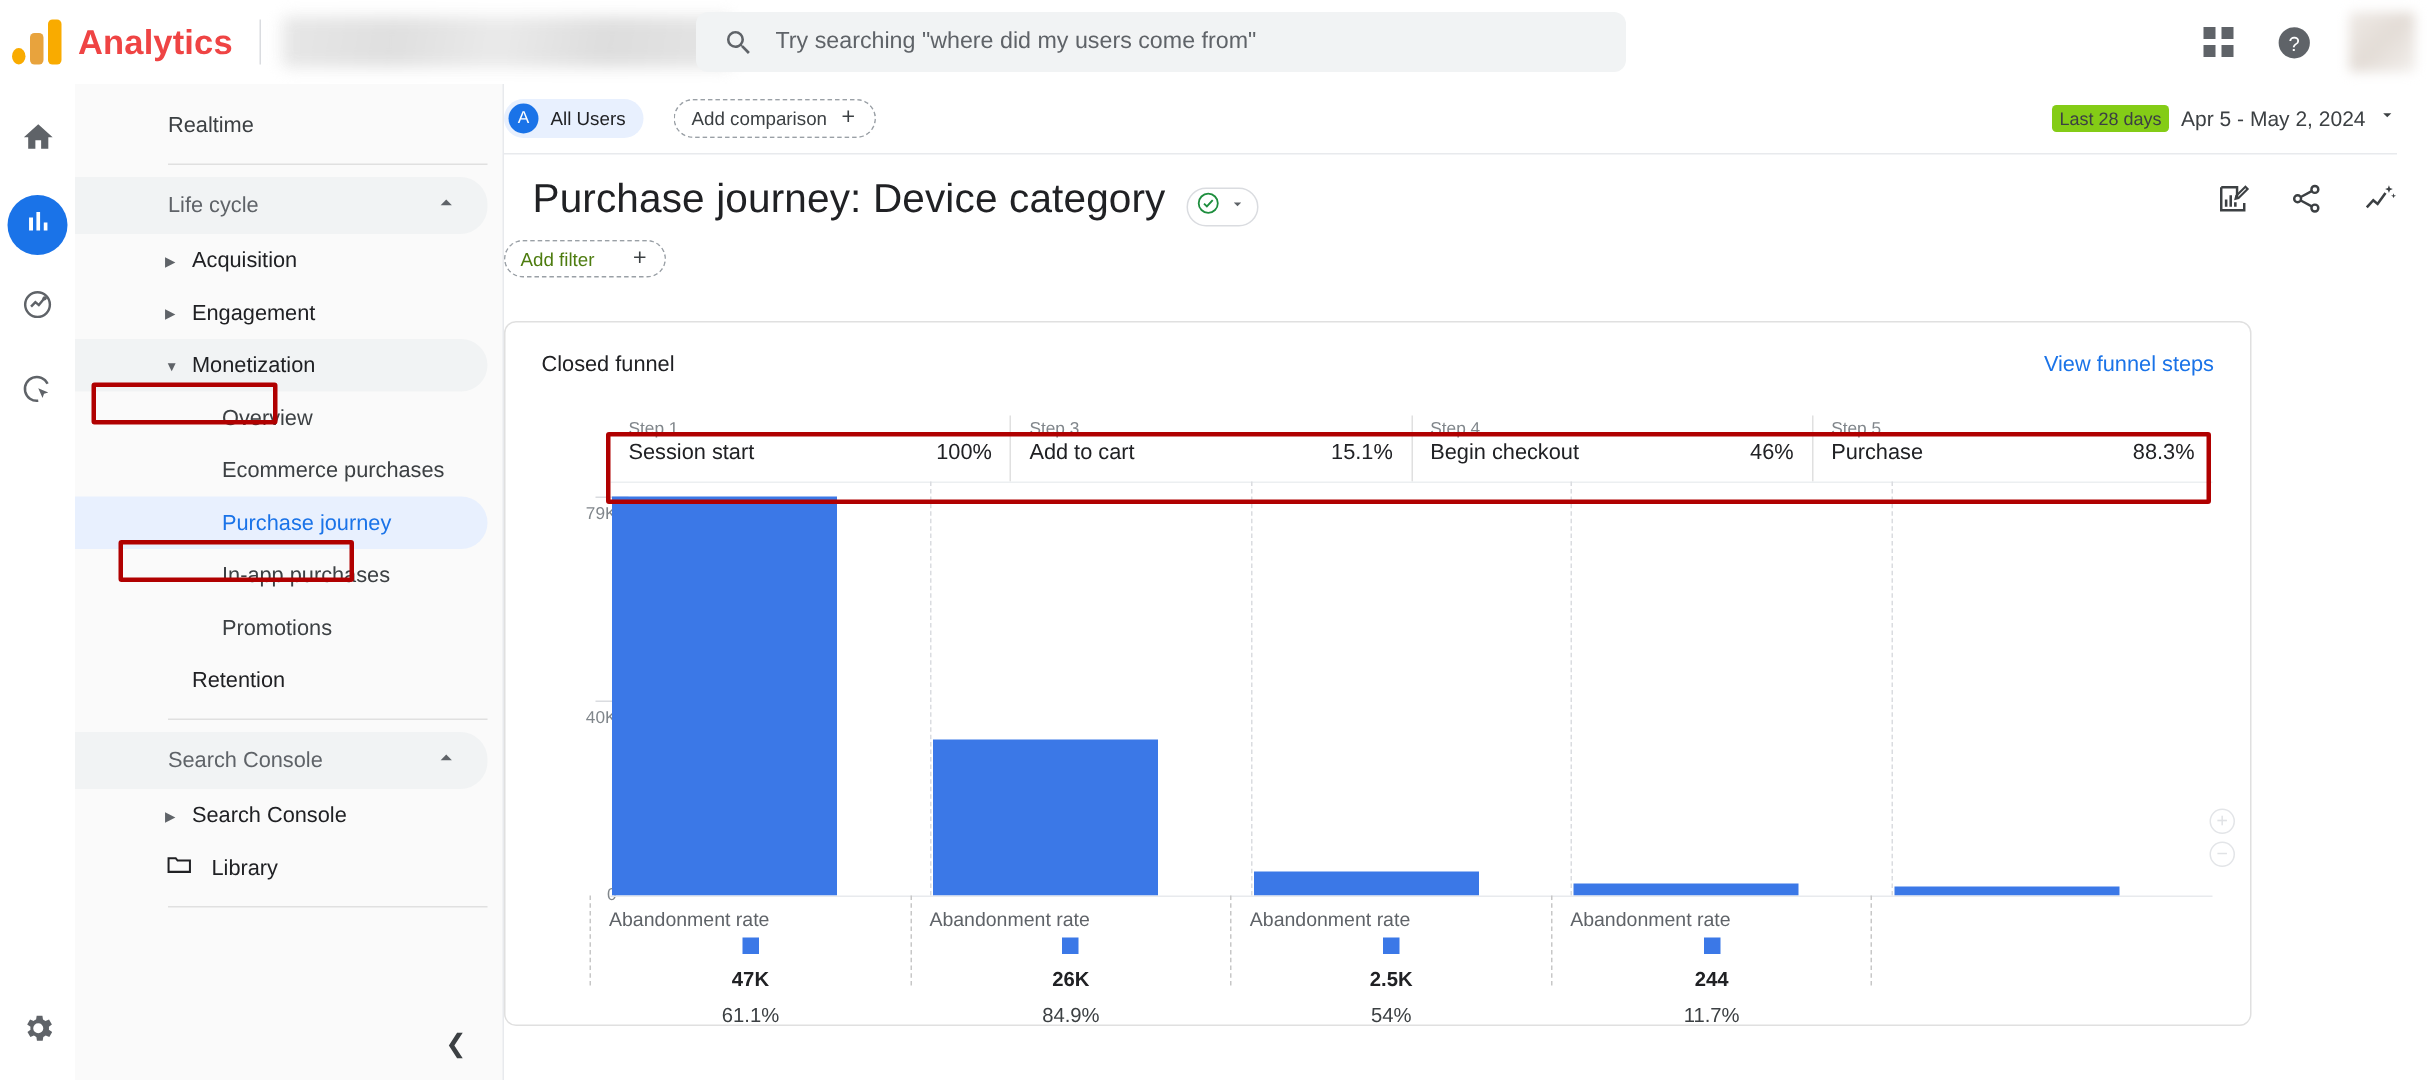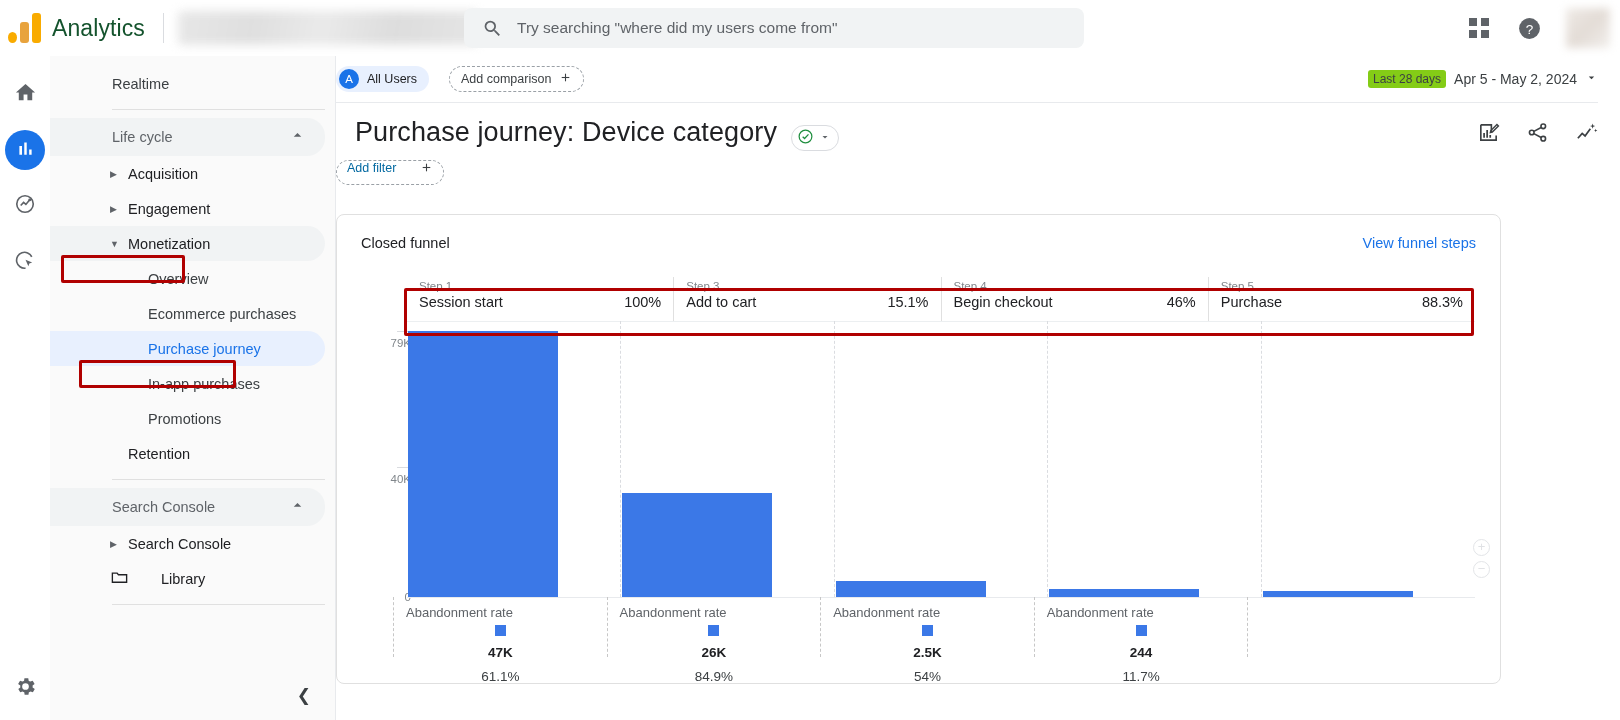--- a/index.html
+++ b/index.html
@@ -15,22 +15,22 @@
   .topbar {
     position: absolute; top: 0; left: 0; width: 1620px; height: 56px;
     display: flex; align-items: center; background: #fff; z-index: 20;
   }
   .ga-logo { width: 34px; height: 30px; margin-left: 8px; position: relative; }
   .ga-logo i { position: absolute; bottom: 0; border-radius: 3px; display:block; }
   .ga-logo i.b1 { left: 0; width: 9px; height: 11px; background: #F9AB00; border-radius: 50%; }
   .ga-logo i.b2 { left: 12px; width: 9px; height: 21px; background: #E8A33D; }
   .ga-logo i.b3 { left: 24px; width: 9px; height: 30px; background: #F9AB00; }
   .brand {
-    font-size: 23px; color: #14532d; margin-left: 10px; letter-spacing: .1px;
-    font-weight: 400; white-space: nowrap;
+    font-size: 23px; color: #ef4444; margin-left: 10px; letter-spacing: .1px;
+    font-weight: 700; white-space: nowrap;
   }
   .brand-div { width: 1px; height: 30px; background: #dadce0; margin: 0 14px 0 18px; }
   .prop-blur {
     width: 300px; height: 34px; border-radius: 4px;
     background: linear-gradient(100deg,#e6e6e6 0%,#dedede 25%,#e9e9e9 48%,#dcdcdc 72%,#e4e4e4 100%);
     filter: blur(5px); opacity: .95;
   }
   .searchbar {
     position: absolute; left: 464px; top: 8px; width: 620px; height: 40px;
     background: #f1f3f4; border-radius: 8px; display: flex; align-items: center;
@@ -78,21 +78,21 @@
     height: 35px; display: flex; align-items: center; font-size: 14.5px;
     color: #202124; padding-left: 78px; position: relative; border-radius: 0 18px 18px 0; margin-right: 10px;
   }
   .nav-group.open { background: #f1f3f4; }
   .nav-group .tri { position: absolute; left: 60px; font-size: 9px; color: #5f6368; }
   .nav-sub {
     height: 35px; display: flex; align-items: center; font-size: 14.5px;
     color: #3c4043; padding-left: 98px; border-radius: 0 18px 18px 0; margin-right: 10px;
   }
   .nav-sub.sel { background: #e8f0fe; color: #1a73e8; }
-  .nav-lib { height: 35px; display:flex; align-items:center; font-size:14.5px; color:#202124; padding-left: 60px; gap: 32px; }
+  .nav-lib { height: 35px; display:flex; align-items:center; font-size:14.5px; color:#202124; padding-left: 60px; gap: 12px; }
   .collapse-btn { position: absolute; right: 24px; bottom: 14px; color: #3c4043; font-size: 17px; }
   .sb-bottom-sep { height:1px; background:#e0e0e0; margin: 8px 10px 0 62px; }
 
   
   .anno { position: absolute; border: 3px solid #B00000; border-radius: 2px; z-index: 30; pointer-events: none; }
 
   
   .main { position: absolute; left: 336px; top: 56px; width: 1284px; height: 664px; background: #fff; overflow: hidden; }
   .cmp-row { height: 46px; display: flex; align-items: center; padding-left: 0; position: relative; }
   .chip-users {
@@ -112,23 +112,23 @@
   .hr-line { height: 1px; background: #e8eaed; width: 1262px; }
 
   .title-row { display: flex; align-items: flex-start; padding-top: 14px; position: relative; }
   .rep-title { font-size: 27px; color: #202124; font-weight: 400; letter-spacing: .1px; margin-left: 19px; }
   .badge-chk {
     display: flex; align-items: center; gap: 5px; border: 1px solid #dadce0;
     border-radius: 14px; height: 26px; padding: 0 7px 0 5px; margin: 8px 0 0 14px;
   }
   .title-icons { position: absolute; right: 22px; top: 18px; display: flex; align-items: center; gap: 26px; }
   .addfilter {
-    display: inline-flex; gap: 24px; border: 1px dashed #9aa0a6;
+    display: inline-flex; align-items: center; gap: 24px; border: 1px dashed #9aa0a6;
     border-radius: 14px; height: 25px; padding: 0 10px; margin-top: 9px;
-    font-size: 12.5px; color: #0369a1;
+    font-size: 12.5px; color: #4d7c0f;
   }
 
   
   .card {
     position: absolute; left: 0; top: 158px; width: 1165px; height: 470px;
     background: #fff; border: 1px solid #e0e0e0; border-radius: 8px;
   }
   .card-head { display: flex; align-items: center; justify-content: space-between; padding: 20px 24px 0 24px; }
   .card-title { font-size: 14.5px; color: #202124; }
   .card-link { font-size: 14.5px; color: #1a73e8; }

